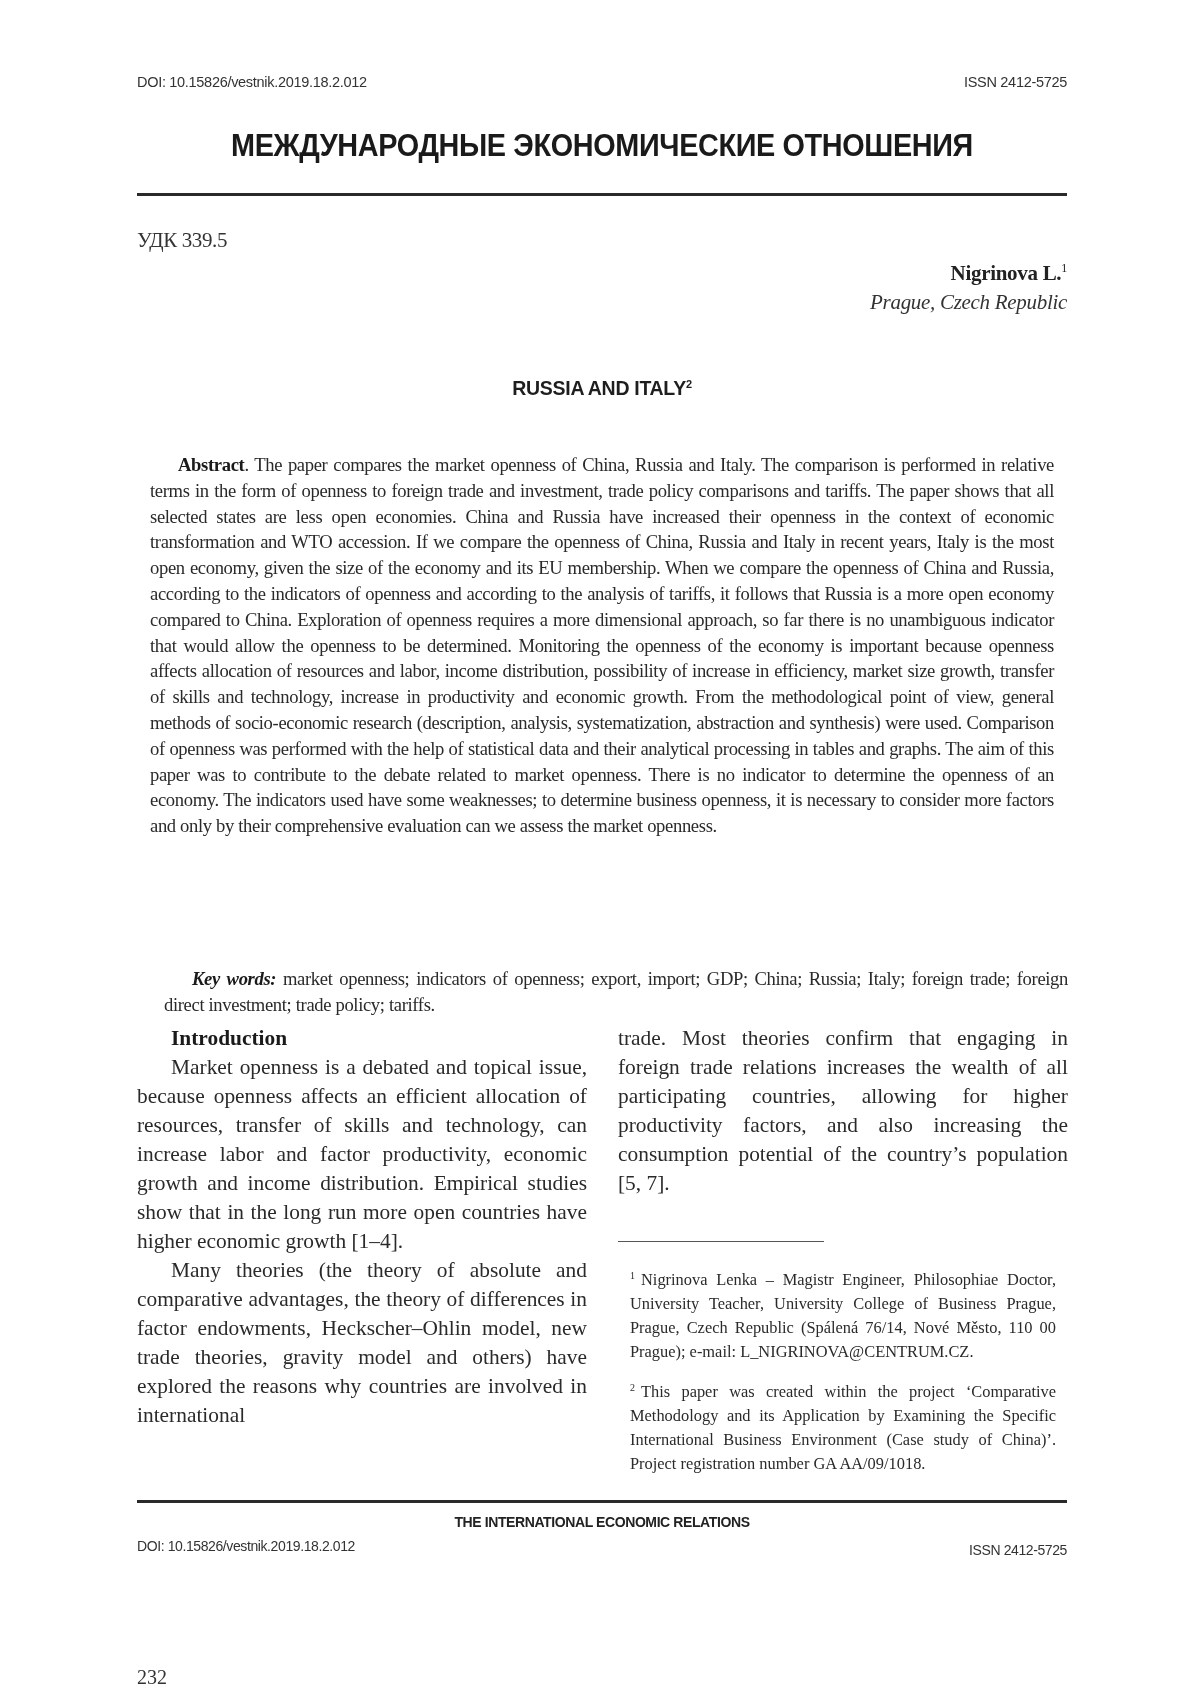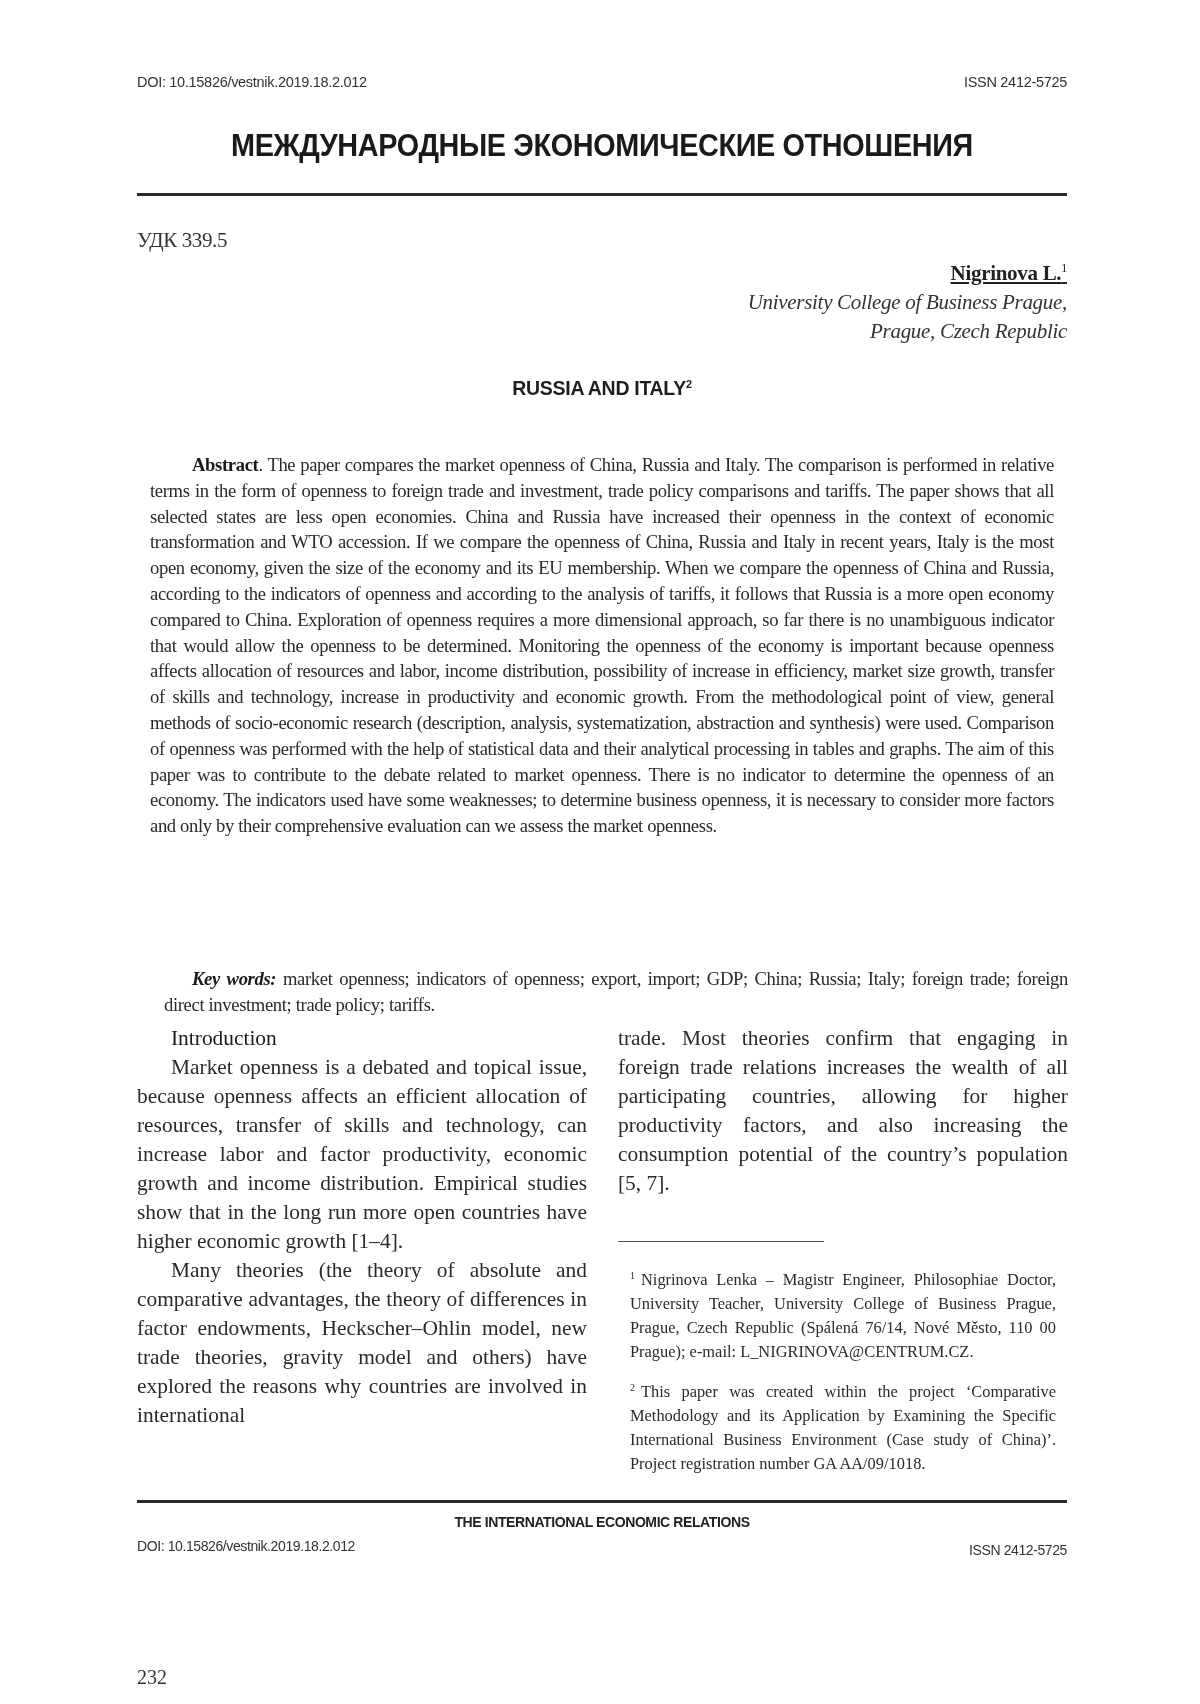--- a/index.html
+++ b/index.html
@@ -65,21 +65,20 @@
       position: absolute;
       top: 254px;
       right: 133px;
       text-align: right;
       line-height: 29px;
       font-size: 21px;
     }
     .author-name {
       font-weight: bold;
       letter-spacing: -0.3px;
-      text-decoration: underline;
     }
     .author-name sup { font-size: 12px; font-weight: normal; vertical-align: 8px; }
     .affil {
       font-style: italic;
       color: #333;
       letter-spacing: -0.3px;
     }
 
     .paper-title {
       position: absolute;
@@ -102,21 +101,21 @@
       left: 150px;
       width: 904px;
       font-size: 18.6px;
       line-height: 25.8px;
       text-align: justify;
       color: #2a2a2a;
       letter-spacing: -0.35px;
       text-indent: 28px;
       margin: 0;
     }
-    .abstract b { color: #1a1a1a; margin-left: 14px; }
+    .abstract b { color: #1a1a1a; }
 
     .keywords {
       position: absolute;
       top: 952px;
       left: 150px;
       width: 904px;
       font-size: 18.6px;
       line-height: 25.8px;
       text-align: justify;
       color: #2a2a2a;
@@ -134,21 +133,21 @@
       line-height: 29px;
       color: #2a2a2a;
       text-align: justify;
     }
     .col-left { left: 137px; }
     .col-right { left: 618px; }
     .col h3 {
       margin: 0;
       font-size: 21.4px;
       line-height: 29px;
-      font-weight: normal;
+      font-weight: bold;
       text-indent: 34px;
       color: #1a1a1a;
     }
     .col p {
       margin: 0;
       text-indent: 34px;
     }
     .col p.noindent { text-indent: 0; }
 
     .fn-rule {
@@ -222,21 +221,20 @@
   <span class="right">ISSN 2412-5725</span>
 </div>
 
 <div class="section-title">МЕЖДУНАРОДНЫЕ ЭКОНОМИЧЕСКИЕ ОТНОШЕНИЯ</div>
 <div class="rule-top"></div>
 
 <div class="udk">УДК 339.5</div>
 
 <div class="author-block">
   <div class="author-name"><span>Nigrinova L.</span><sup>1</sup></div>
-  <div class="affil">University College of Business Prague,</div>
   <div class="affil">Prague, Czech Republic</div>
 </div>
 
 <div class="paper-title">
   <div><span>RUSSIA AND ITALY</span><sup>2</sup></div>
 </div>
 
 <p class="abstract"><b>Abstract</b><span>. The paper compares the market openness of China, Russia and Italy. The comparison is performed in relative terms in the form of openness to foreign trade and investment, trade policy com­parisons and tariffs. The paper shows that all selected states are less open economies. China and Russia have increased their openness in the context of economic transformation and WTO accession. If we compare the openness of China, Russia and Italy in recent years, Italy is the most open economy, given the size of the economy and its EU membership. When we compare the openness of China and Russia, according to the indicators of openness and according to the analysis of tariffs, it follows that Russia is a more open economy compared to China. Exploration of openness requires a more dimensional approach, so far there is no unambiguous indicator that would allow the openness to be determined. Monitoring the openness of the economy is important because openness affects allocation of resources and labor, income distribution, possibility of increase in efficiency, market size growth, transfer of skills and technology, increase in productivity and economic growth. From the methodological point of view, general methods of socio-economic research (description, analysis, systematization, abstraction and synthesis) were used. Comparison of openness was performed with the help of statistical data and their analytical processing in tables and graphs. The aim of this paper was to contribute to the debate related to market openness. There is no indicator to determine the openness of an economy. The indicators used have some weaknesses; to determine business openness, it is necessary to consider more factors and only by their comprehensive evaluation can we assess the market openness.</span></p>
 
 <p class="keywords"><b>Key words:</b><span> market openness; indicators of openness; export, import; GDP; China; Russia; Italy; foreign trade; foreign direct investment; trade policy; tariffs.</span></p>

